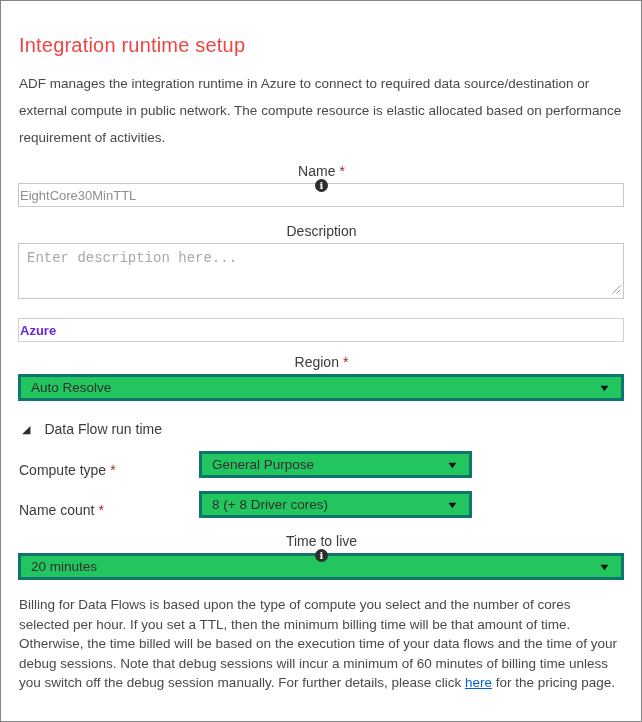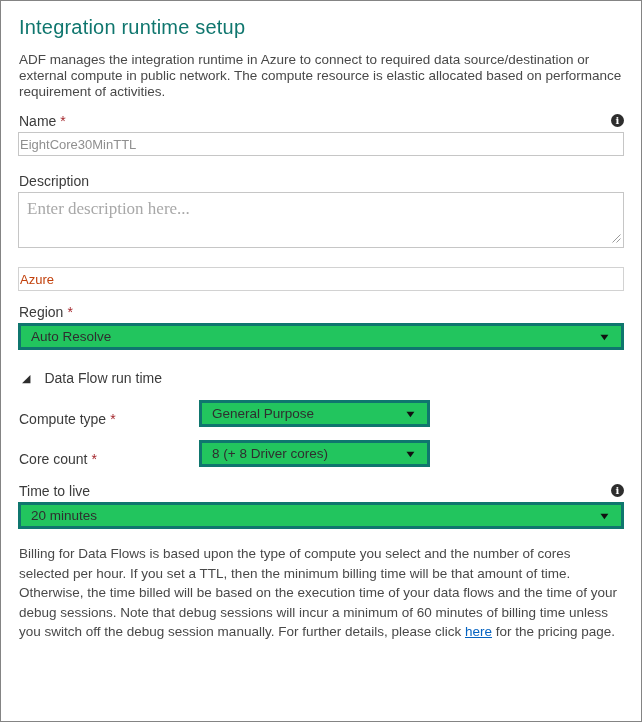--- a/index.html
+++ b/index.html
@@ -11,42 +11,43 @@
     border: 1px solid #848484;
     background: #ffffff;
     padding: 13px 17px 0 17px;
     font-family: "Liberation Sans", sans-serif;
     color: #333333;
     overflow: hidden;
   }
   .title {
     font-size: 20px;
     font-weight: 400;
-    color: #0f766e;
-    margin: 2px 0 0 1px;
+    color: #ef4444;
+    margin: 20px 0 0 1px;
     letter-spacing: 0.2px;
   }
   .intro {
     font-size: 13.5px;
-    line-height: 16px;
+    line-height: 27px;
     color: #494949;
     margin: 13px 0 0 1px;
   }
   .field { margin-top: 12px; }
   .field.desc-field { margin-top: 16px; }
   .field.type-field { margin-top: 19px; }
   .field.region-field { margin-top: 12px; }
   .field.ttl-field { margin-top: 15px; }
   .label-row {
     display: flex;
     align-items: center;
     justify-content: space-between;
     margin: 0 0 3px 1px;
     font-size: 14px;
     height: 17px;
+    flex-direction: column;
   }
   .label { color: #3b3b3b; }
   .req { color: #a4262c; margin-left: 4px; }
   .info-icon {
     width: 13px;
     height: 13px;
     border-radius: 50%;
     background: #2d2d2d;
     color: #ffffff;
     font-size: 10px;
@@ -63,32 +64,33 @@
     height: 24px;
     border: 1px solid #c6c6c6;
     padding: 0 1px;
     font-size: 13px;
     font-family: "Liberation Sans", sans-serif;
     color: #8f8f8f;
     background: #ffffff;
     outline: none;
   }
   .text-input.disabled {
-    color: #c2410c;
+    color: #6d28d9;
     border-color: #d2d2d2;
+    font-weight: bold;
   }
   .textarea-wrap { position: relative; }
   .desc-textarea {
     display: block;
     width: 100%;
     height: 56px;
     border: 1px solid #c6c6c6;
     padding: 6px 8px;
-    font-size: 17px;
-    font-family: Liberation Serif, serif;
+    font-size: 14px;
+    font-family: Liberation Mono, monospace;
     color: #333333;
     resize: none;
     outline: none;
   }
   .desc-textarea::placeholder { color: #a8a8a8; }
   .resize-handle {
     position: absolute;
     right: 3px;
     bottom: 5px;
     width: 9px;
@@ -132,21 +134,21 @@
   .inline-field {
     display: flex;
     align-items: flex-end;
     margin: 13px 0 0 1px;
   }
   .inline-field .inline-label {
     width: 180px;
     font-size: 14px;
     color: #3b3b3b;
   }
-  .inline-field .dropdown { width: 231px; }
+  .inline-field .dropdown { width: 273px; }
   .billing {
     font-size: 13.5px;
     line-height: 19.5px;
     color: #494949;
     margin: 15px 0 0 1px;
   }
   .billing a {
     color: #0563c1;
     text-decoration: underline;
     cursor: pointer;
@@ -209,21 +211,21 @@
       <span>Compute type</span><span class="req">*</span>
     </span>
     <div class="dropdown">
       <span>General Purpose</span>
       <span class="dropdown-caret-icon">▼</span>
     </div>
   </div>
 
   <div class="inline-field">
     <span class="inline-label">
-      <span>Core count</span><span class="req">*</span>
+      <span>Name count</span><span class="req">*</span>
     </span>
     <div class="dropdown">
       <span>8 (+ 8 Driver cores)</span>
       <span class="dropdown-caret-icon">▼</span>
     </div>
   </div>
 
   <div class="field ttl-field">
     <div class="label-row">
       <span class="label">Time to live</span>

